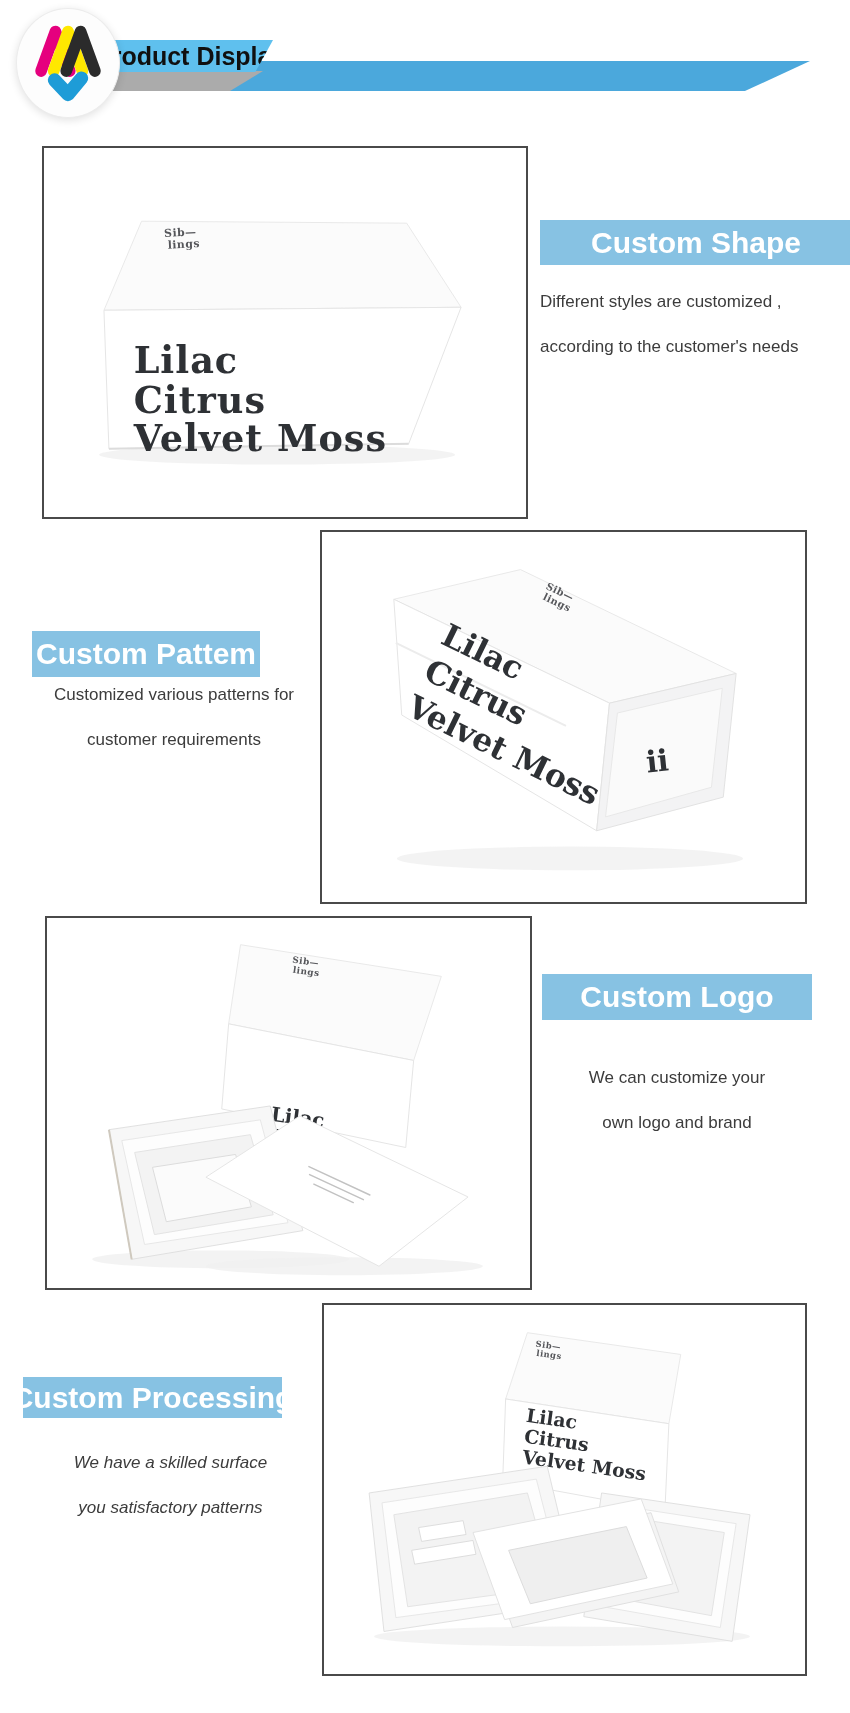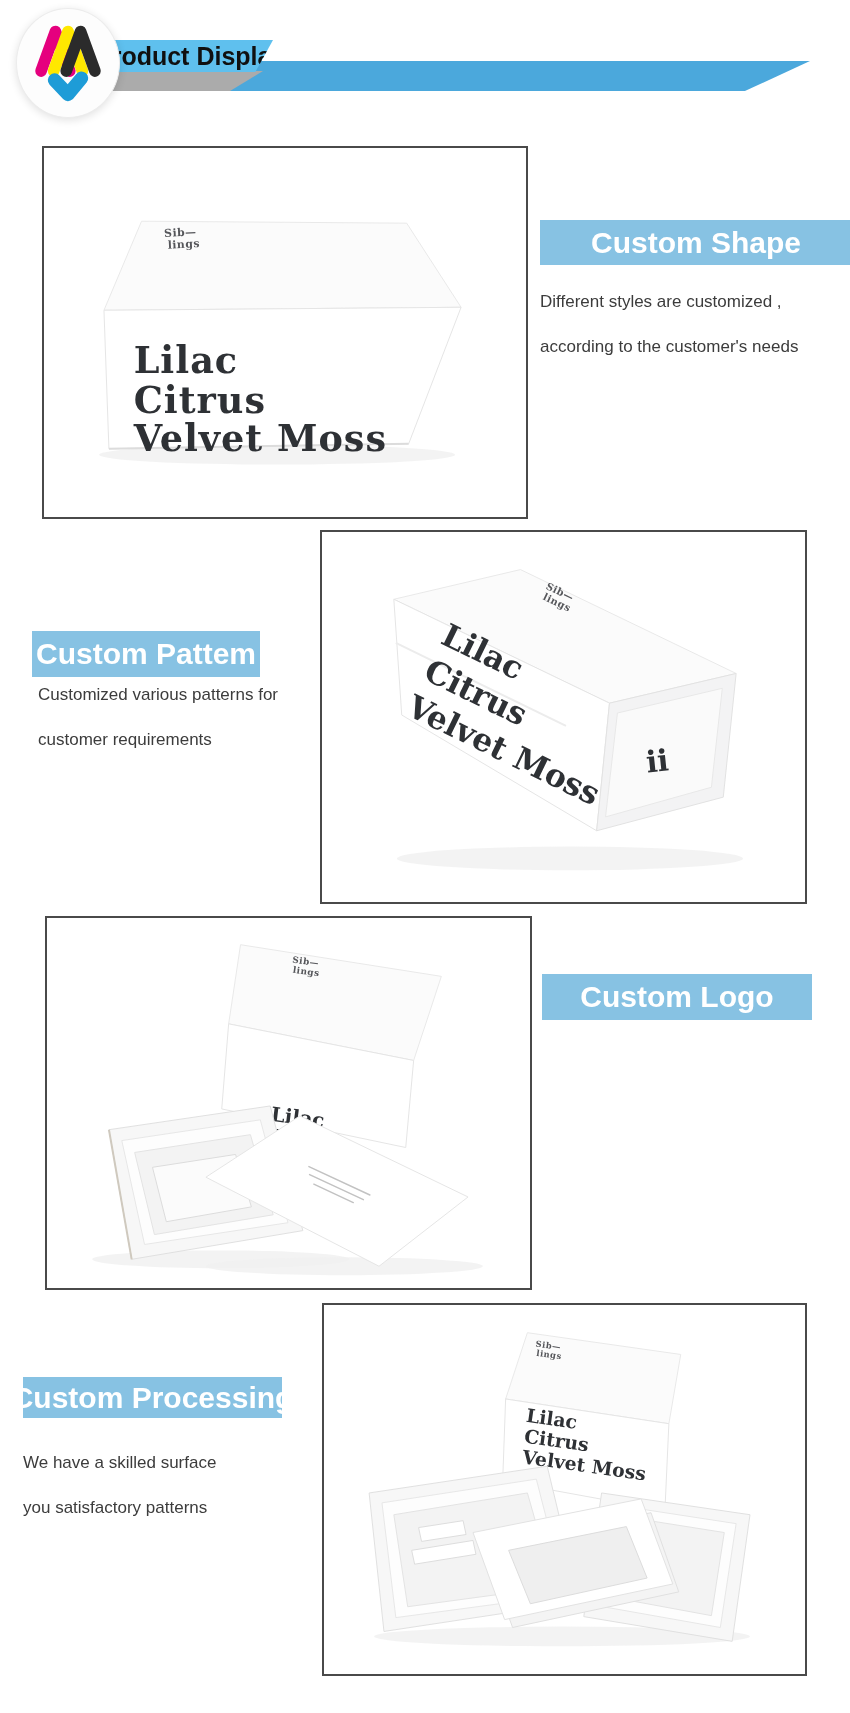--- a/index.html
+++ b/index.html
@@ -31,21 +31,21 @@
       font-size:25px;font-weight:bold;color:#101010;white-space:nowrap;}
   .logo-badge{position:absolute;left:16px;top:8px;width:102px;height:108px;
       background:#FDFDFD;border:1px solid #ECECEC;border-radius:50%;z-index:4;
       box-shadow:0 2px 8px rgba(0,0,0,0.12);display:flex;align-items:center;justify-content:center;}
   
   .section-banner{position:absolute;display:flex;align-items:center;justify-content:center;
       background:var(--banner-blue);color:#fff;font-weight:bold;font-size:30px;white-space:nowrap;}
   .body-text{position:absolute;font-size:17px;color:var(--body-text);}
   .body-text .line{height:20px;margin-bottom:25px;white-space:nowrap;}
   .align-left{text-align:left;}
-  .align-center{text-align:left;}
+  .align-center{text-align:center;}
   
   .photo-frame{position:absolute;border:2px solid var(--frame-border);background:#fff;
       box-sizing:border-box;}
   .photo-frame svg{display:block;width:100%;height:100%;}
   .serif-bold{font-family:"DejaVu Serif",serif;font-weight:bold;fill:#2E3135;}
   .brand-mini{font-family:"DejaVu Serif",serif;font-weight:bold;fill:#55565A;letter-spacing:.5px;}
   .face-top{fill:#FBFBFB;stroke:#E9E9E9;stroke-width:1;}
   .face-front{fill:#FFFFFF;stroke:#E5E5E5;stroke-width:1;}
   .face-side{fill:#F3F3F4;stroke:#E2E2E2;stroke-width:1;}
   .face-inner{fill:#FAFAFA;stroke:#E8E8E8;stroke-width:1;}
@@ -153,25 +153,29 @@
       <g transform="translate(292 272) rotate(25)">
         <line class="print-line" x1="-34" y1="-7" x2="34" y2="-7"></line>
         <line class="print-line" x1="-30" y1="0" x2="30" y2="0"></line>
         <line class="print-line" x1="-22" y1="7" x2="22" y2="7"></line>
       </g>
     </svg>
   </div>
   <div class="section-banner" style="left:542px;top:974px;width:270px;height:46px;text-align:center;">
     <span>Custom Logo</span>
   </div>
+  <div class="body-text align-center" style="left:542px;top:1068px;width:270px;">
+    <div class="line">We can customize your</div>
+    <div class="line">own logo and brand</div>
+  </div>
 
   <div class="section-banner" style="left:23px;top:1377px;width:259px;height:41px;">
     <span>Custom Processing</span>
   </div>
-  <div class="body-text align-center" style="left:23px;top:1453px;width:295px;">
+  <div class="body-text align-center" style="left:23px;top:1453px;width:295px;font-style:italic;">
     <div class="line">We have a skilled surface</div>
     <div class="line">you satisfactory patterns</div>
   </div>
   <div class="photo-frame" style="left:322px;top:1303px;width:485px;height:373px;">
     <svg viewBox="0 0 485 373">
       <ellipse class="soft-shadow" cx="240" cy="335" rx="190" ry="10" opacity="0.8"></ellipse>
 
       <polygon class="face-top" points="205,28 360,50 348,120 183,95"></polygon>
       <polygon class="face-front" points="183,95 348,120 344,208 180,178"></polygon>
       <text class="brand-mini" font-size="8.5" transform="translate(213 42) rotate(8)">

